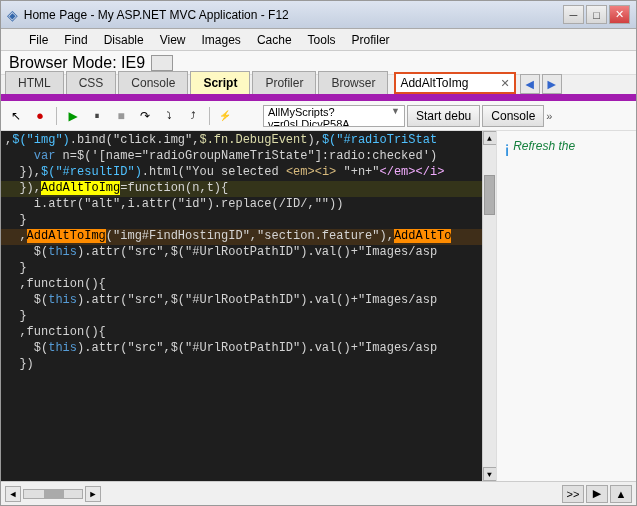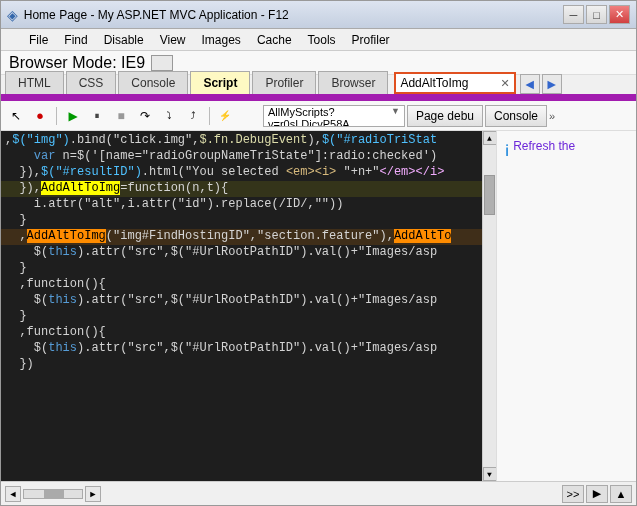--- a/index.html
+++ b/index.html
@@ -262,21 +262,22 @@
       gap: 4px;
       padding: 4px;
     }
     .info-icon {
       color: #0078d7;
       font-size: 16px;
       flex-shrink: 0;
     }
     .refresh-text {
       font-size: 12px;
-      color: #6d28d9;
+      color: #15803d;
+      font-style: italic;
     }
     .bottom-bar {
       height: 24px;
       background: #f0f0f0;
       border-top: 1px solid #ccc;
       display: flex;
       align-items: center;
       justify-content: space-between;
       padding: 0 4px;
     }
@@ -419,21 +420,21 @@
     <button class="toolbar-btn" title="Stop" style="color:#999;">■</button>
     <button class="toolbar-btn" title="Step Over">↷</button>
     <button class="toolbar-btn" title="Step Into" style="font-size:10px;">⤵</button>
     <button class="toolbar-btn" title="Step Out" style="font-size:10px;">⤴</button>
     <div class="toolbar-separator"></div>
     <button class="toolbar-btn" title="Breakpoints" style="font-size:10px;">⚡</button>
     <div class="toolbar-dropdown">
       <span style="font-size:11px;max-width:120px;overflow:hidden;">AllMyScripts?v=r0sLDicvP58A...</span>
       <span class="toolbar-dropdown-arrow">▼</span>
     </div>
-    <button class="start-debug-btn">Page debu</button>
+    <button class="start-debug-btn">Start debu</button>
     <button class="console-btn">Console</button>
     <span style="font-size:11px; color:#555;">»</span>
   </div>
 
   <div class="main-area">
 
     <div class="code-panel">
       <div class="code-content">
 
         <div class="code-line">

